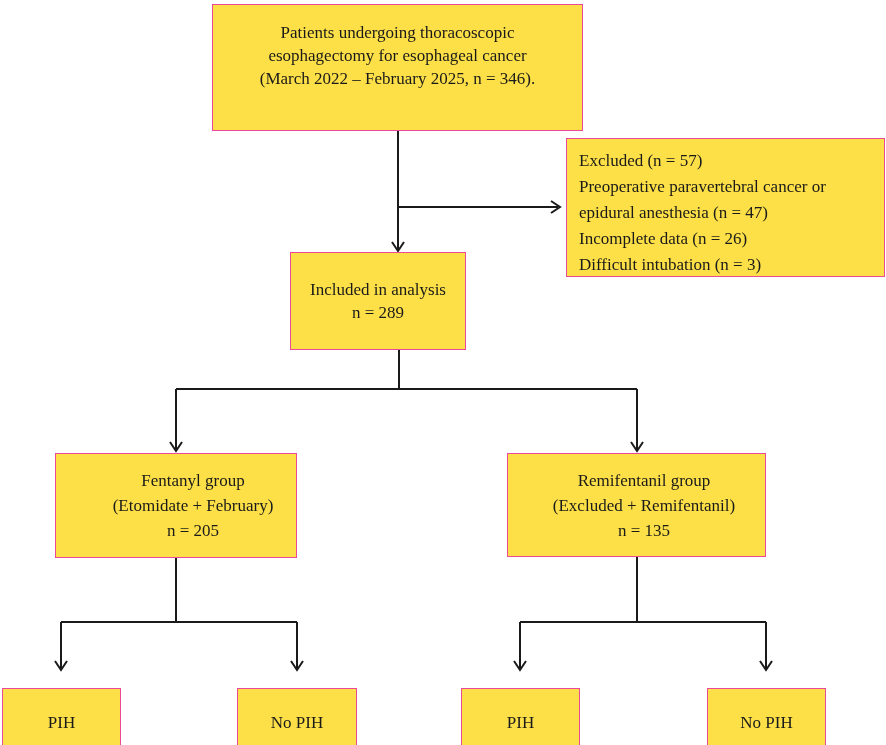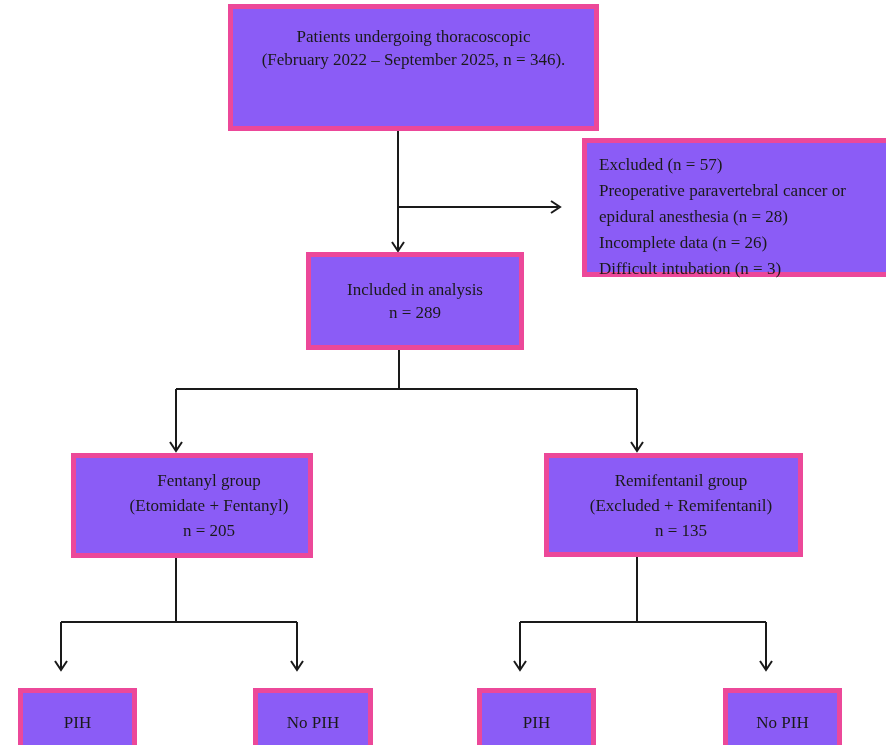--- a/index.html
+++ b/index.html
@@ -19,57 +19,56 @@
   .connectors {
     position: absolute;
     left: 0;
     top: 0;
     width: 886px;
     height: 745px;
   }
   .box {
     position: absolute;
     box-sizing: border-box;
-    border: 5px solid #ec4899;
-    background: #8b5cf6;
+    border: 1px solid #ec4899;
+    background: #fde047;
     display: flex;
     flex-direction: column;
     align-items: center;
     justify-content: center;
     text-align: center;
     font-size: 17px;
     line-height: 23px;
-    margin-left: 16px;
   }
   .box .line {
     white-space: nowrap;
   }
   .box-enrollment {
     left: 212px; top: 4px; width: 371px; height: 127px;
     justify-content: flex-start;
     padding-top: 16px;
   }
   .box-excluded {
     left: 566px; top: 138px; width: 319px; height: 139px;
     align-items: flex-start;
     justify-content: flex-start;
     text-align: left;
     padding: 9px 6px 6px 12px;
     line-height: 26px;
   }
   .box-included {
-    left: 290px; top: 252px; width: 218px; height: 98px;
+    left: 290px; top: 252px; width: 176px; height: 98px;
   }
   .box-fentanyl {
     left: 55px; top: 453px; width: 242px; height: 105px;
     line-height: 25px;
     padding-left: 34px;
   }
   .box-remifentanil {
-    left: 528px; top: 453px; width: 259px; height: 104px;
+    left: 507px; top: 453px; width: 259px; height: 104px;
     line-height: 25px;
     padding-left: 15px;
   }
   .box-outcome {
     width: 119px; height: 68px; top: 688px;
   }
   .box-pih-f    { left: 2px; }
   .box-nopih-f  { left: 237px; width: 120px; }
   .box-pih-r    { left: 461px; }
   .box-nopih-r  { left: 707px; }
@@ -95,39 +94,40 @@
     <path d="M55,661 L61,670 L67,661"></path>
     <path d="M291,661 L297,670 L303,661"></path>
 
     <path d="M637,557 L637,622 M520,622 L766,622 M520,622 L520,668 M766,622 L766,668"></path>
     <path d="M514,661 L520,670 L526,661"></path>
     <path d="M760,661 L766,670 L772,661"></path>
   </svg>
 
   <div class="box box-enrollment">
     <div class="line">Patients undergoing thoracoscopic</div>
-    <div class="line">(February 2022 – September 2025, n = 346).</div>
+    <div class="line">esophagectomy for esophageal cancer</div>
+    <div class="line">(March 2022 – February 2025, n = 346).</div>
   </div>
 
   <div class="box box-excluded">
     <div class="line">Excluded (n = 57)</div>
     <div class="line">Preoperative paravertebral cancer or</div>
-    <div class="line">epidural anesthesia (n = 28)</div>
+    <div class="line">epidural anesthesia (n = 47)</div>
     <div class="line">Incomplete data (n = 26)</div>
     <div class="line">Difficult intubation (n = 3)</div>
   </div>
 
   <div class="box box-included">
     <div class="line">Included in analysis</div>
     <div class="line">n = 289</div>
   </div>
 
   <div class="box box-fentanyl">
     <div class="line">Fentanyl group</div>
-    <div class="line">(Etomidate + Fentanyl)</div>
+    <div class="line">(Etomidate + February)</div>
     <div class="line">n = 205</div>
   </div>
 
   <div class="box box-remifentanil">
     <div class="line">Remifentanil group</div>
     <div class="line">(Excluded + Remifentanil)</div>
     <div class="line">n = 135</div>
   </div>
 
   <div class="box box-outcome box-pih-f">

